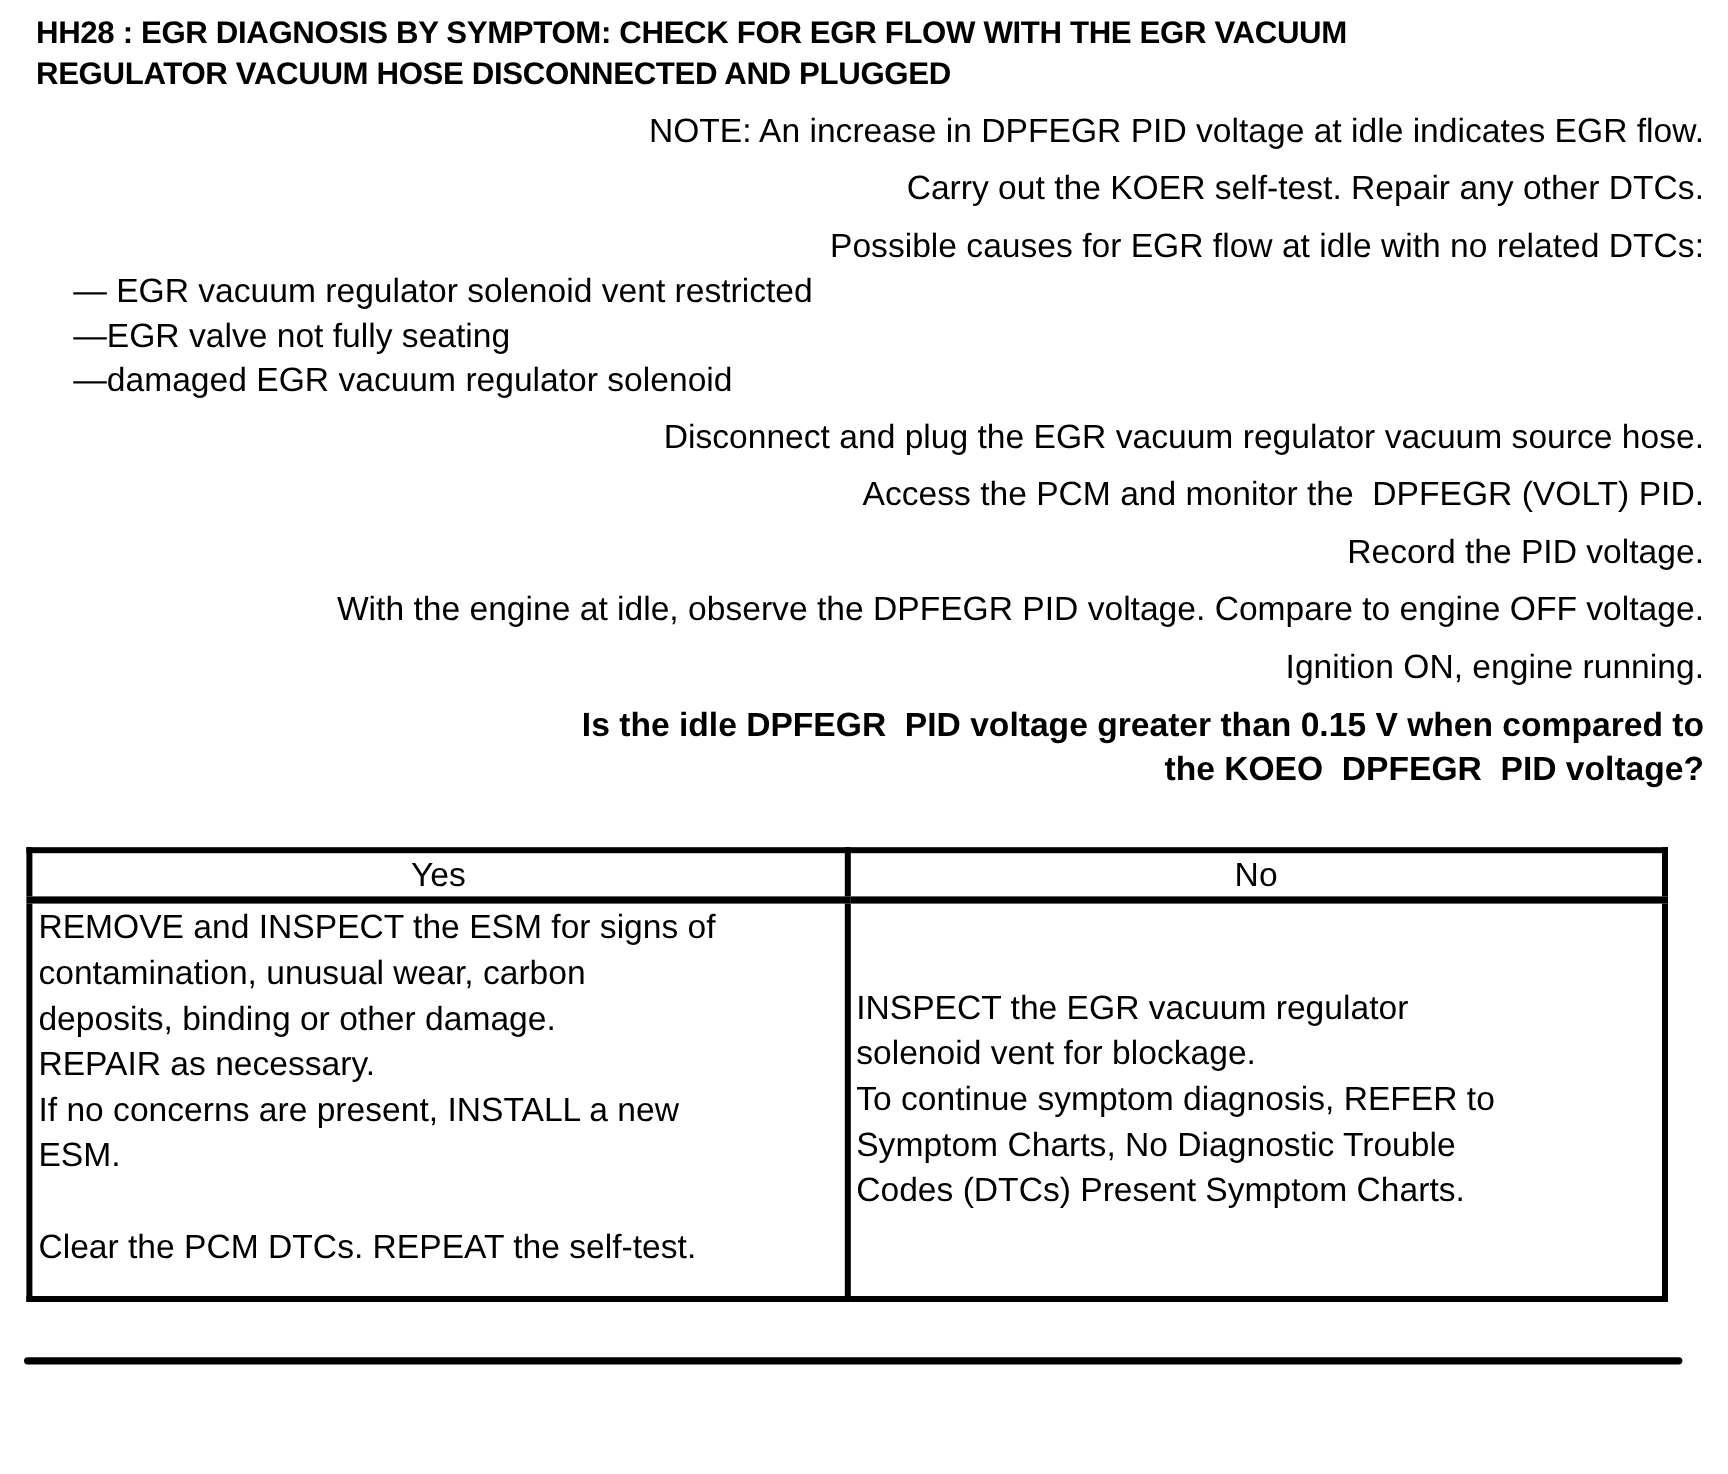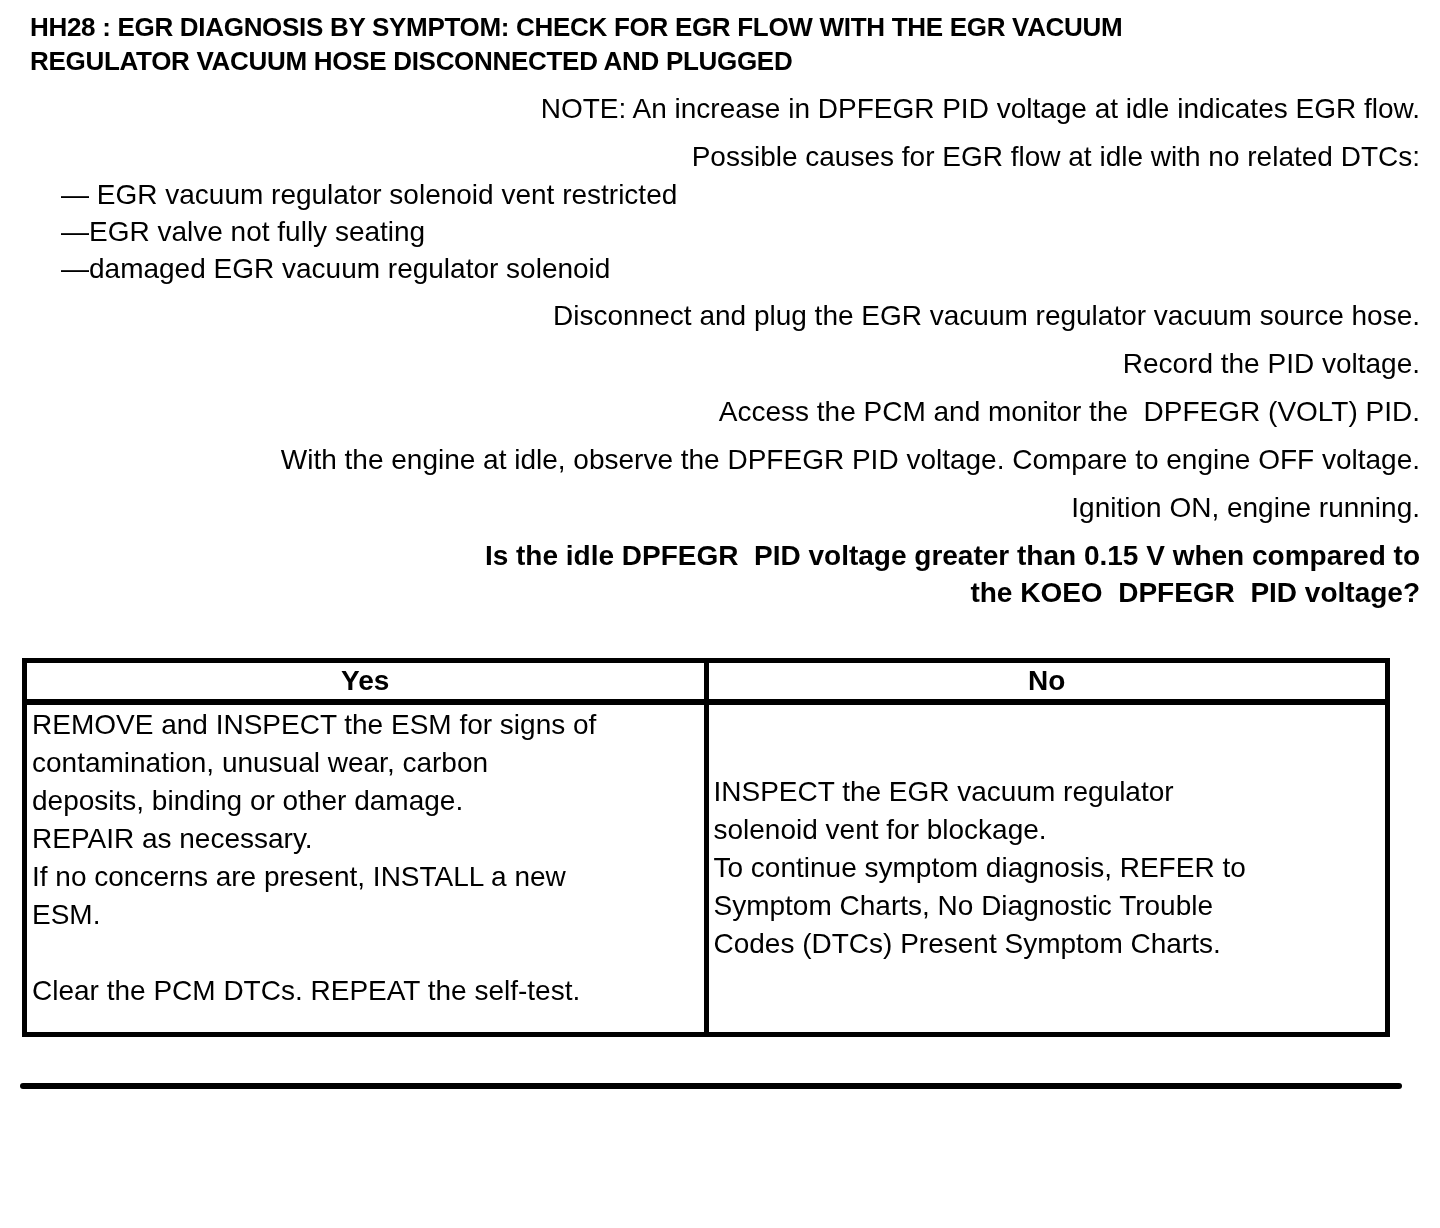--- a/index.html
+++ b/index.html
@@ -56,21 +56,21 @@
     margin: 47px 0 0 -3px;
   }
   .decision-table th,
   .decision-table td {
     border: 5px solid #000000;
     font-size: 28px;
   }
   .decision-table th {
     border-bottom-width: 6px;
     height: 41px;
-    font-weight: bold;
+    font-weight: normal;
     text-align: center;
     padding: 0;
     line-height: 35px;
   }
   .decision-table td {
     width: 684px;
     height: 333px;
     padding: 1px 4px 1px 5px;
     line-height: 38px;
     white-space: pre-wrap;
@@ -90,35 +90,36 @@
 </head>
 <body>
 
 <div class="content">
 
   <div class="doc-title">HH28 : EGR DIAGNOSIS BY SYMPTOM: CHECK FOR EGR FLOW WITH THE EGR VACUUM
 REGULATOR VACUUM HOSE DISCONNECTED AND PLUGGED</div>
 
   <div class="para">NOTE: An increase in DPFEGR PID voltage at idle indicates EGR flow.</div>
 
+  <div class="para">Carry out the KOER self-test. Repair any other DTCs.</div>
 
   <div class="para tight">Possible causes for EGR flow at idle with no related DTCs:</div>
 
   <div class="list-group">
     <div class="list-item">— EGR vacuum regulator solenoid vent restricted</div>
     <div class="list-item">—EGR valve not fully seating</div>
     <div class="list-item">—damaged EGR vacuum regulator solenoid</div>
   </div>
 
   <div class="para">Disconnect and plug the EGR vacuum regulator vacuum source hose.</div>
 
 
+  <div class="para">Access the PCM and monitor the  DPFEGR (VOLT) PID.</div>
+
   <div class="para">Record the PID voltage.</div>
-
-  <div class="para">Access the PCM and monitor the  DPFEGR (VOLT) PID.</div>
 
   <div class="para">With the engine at idle, observe the DPFEGR PID voltage. Compare to engine OFF voltage.</div>
 
   <div class="para">Ignition ON, engine running.</div>
 
   <div class="para bold">Is the idle DPFEGR  PID voltage greater than 0.15 V when compared to
 the KOEO  DPFEGR  PID voltage?</div>
 
   <table class="decision-table">
     <thead>

